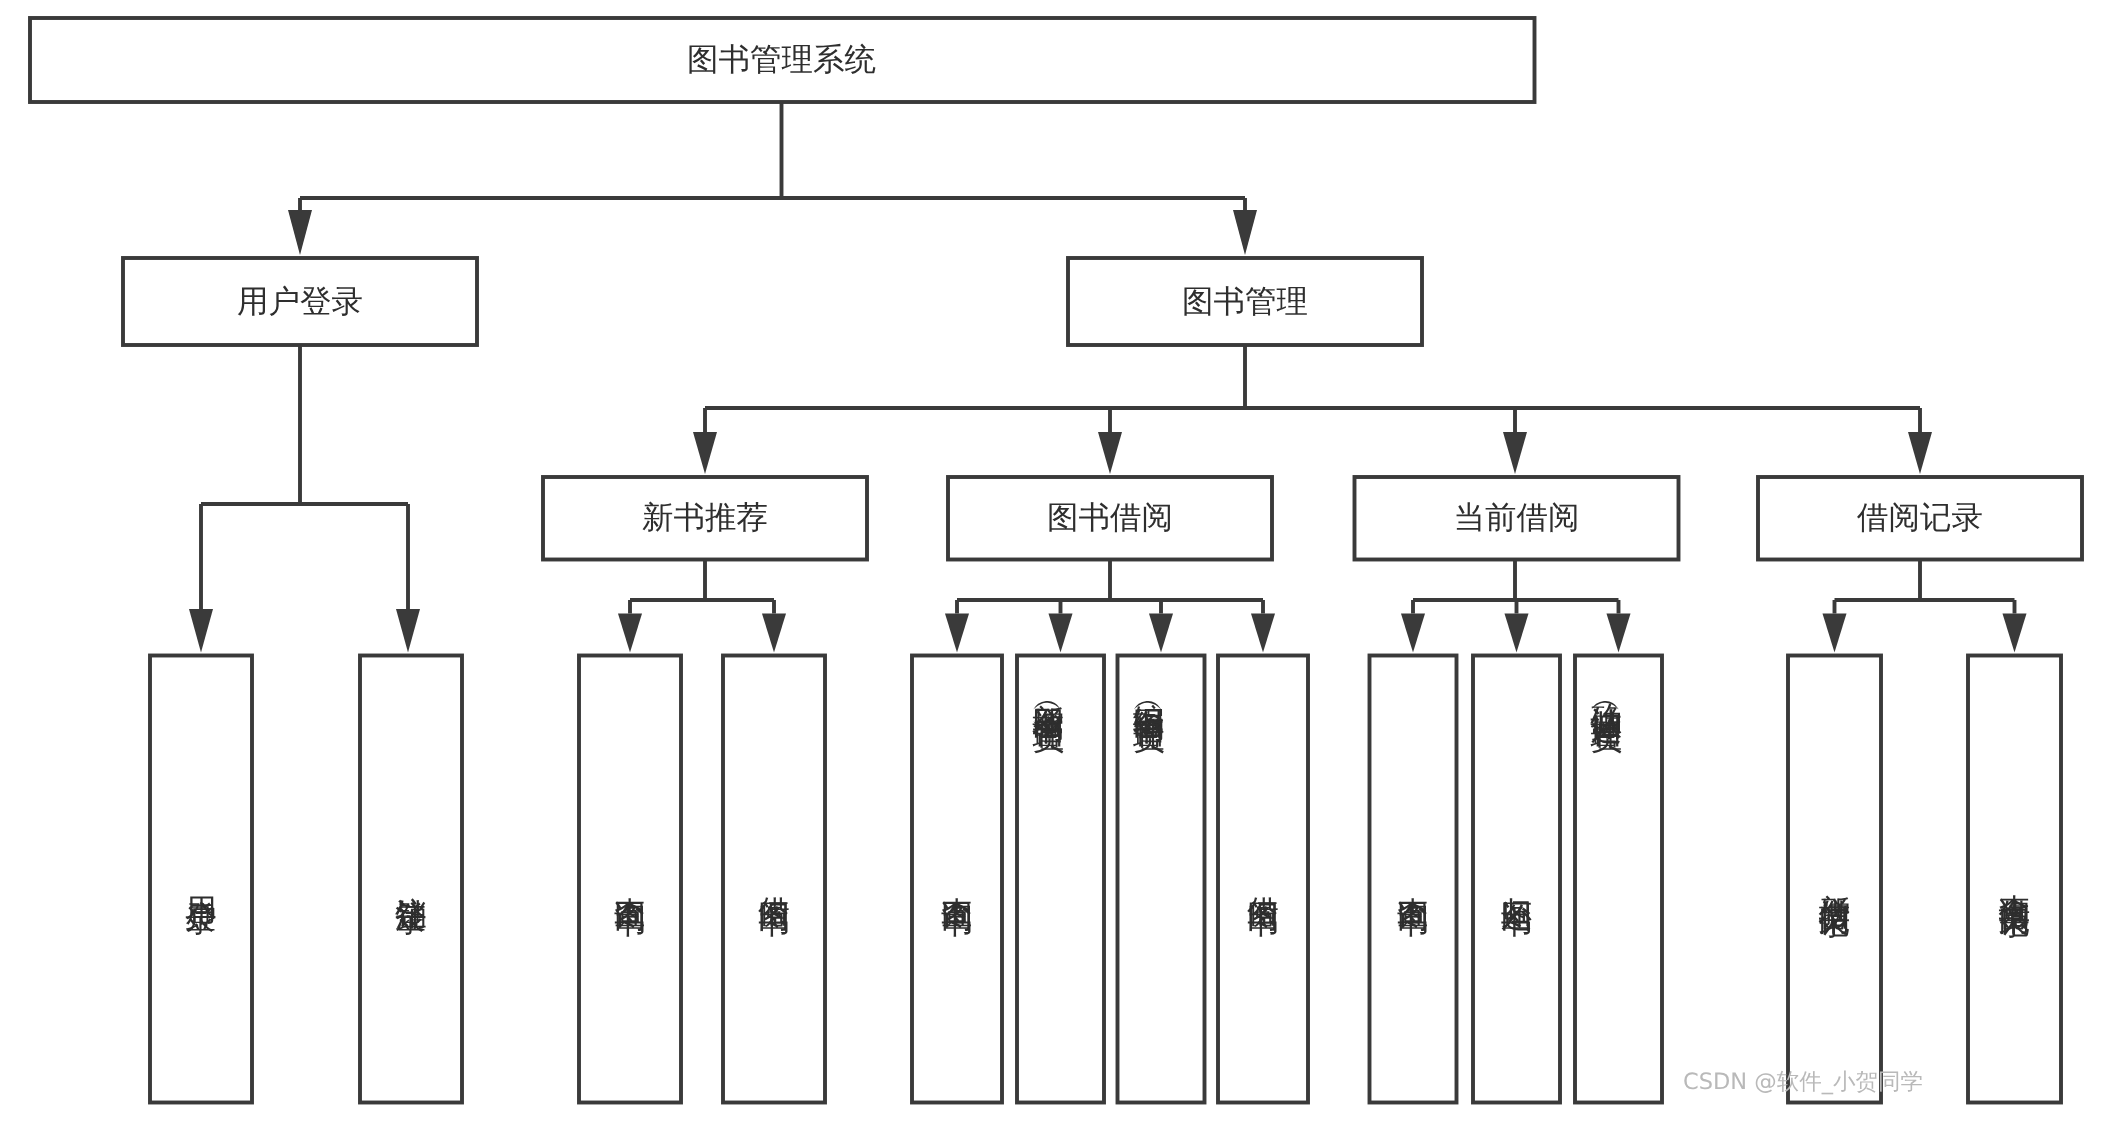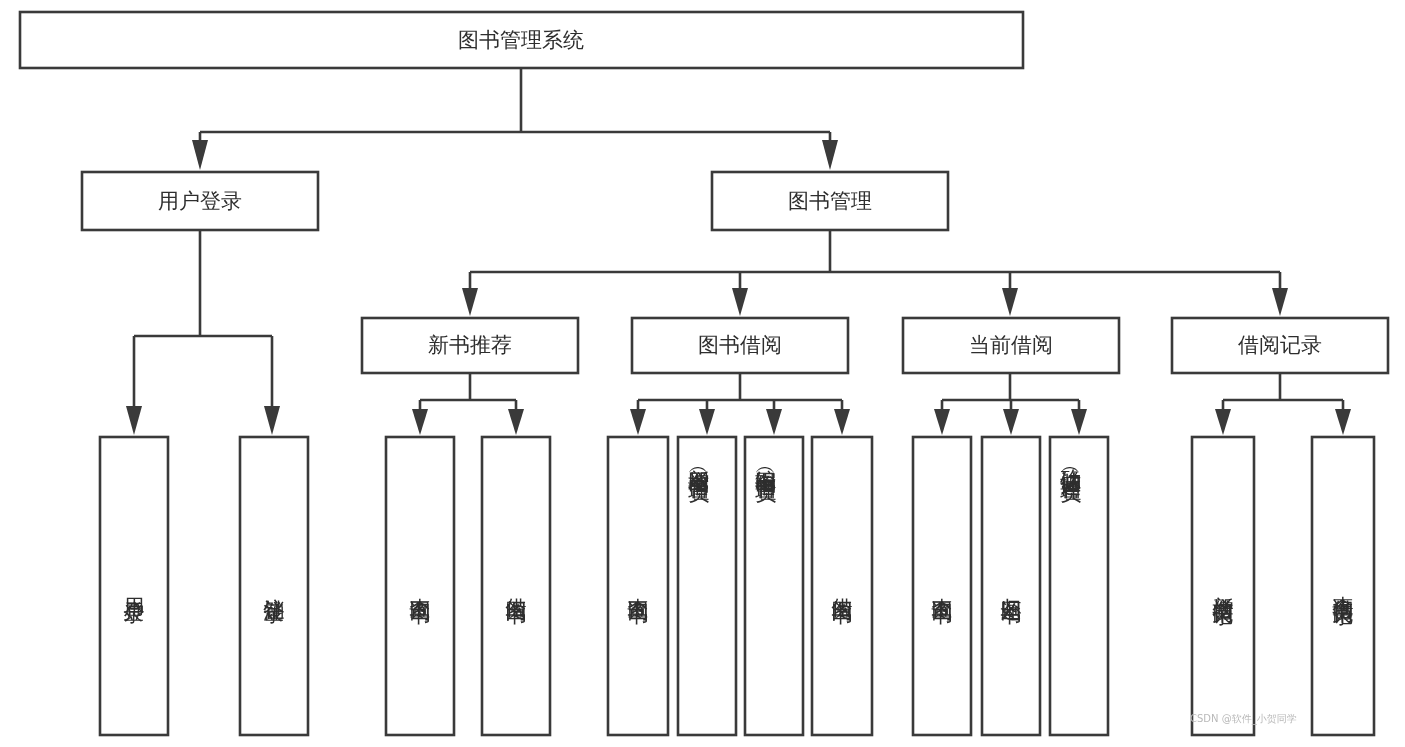--- a/index.html
+++ b/index.html
@@ -52,24 +52,24 @@
   .node-label-v {
     font-family: "DejaVu Sans", "Liberation Sans", sans-serif;
     font-size: 21px;
     fill: #2e2e2e;
     text-anchor: middle;
     writing-mode: vertical-rl;
     letter-spacing: 2px;
   }
   .watermark {
     position: absolute;
-    left: 1190px;
+    left: 1122px;
     top: 712px;
     font-family: "DejaVu Sans", "Liberation Sans", sans-serif;
-    font-size: 10px;
+    font-size: 15px;
     color: #b9b9b9;
     white-space: nowrap;
     pointer-events: none;
   }
 </style>
 </head>
 <body>
 
 <div id="diagram-root">
 

